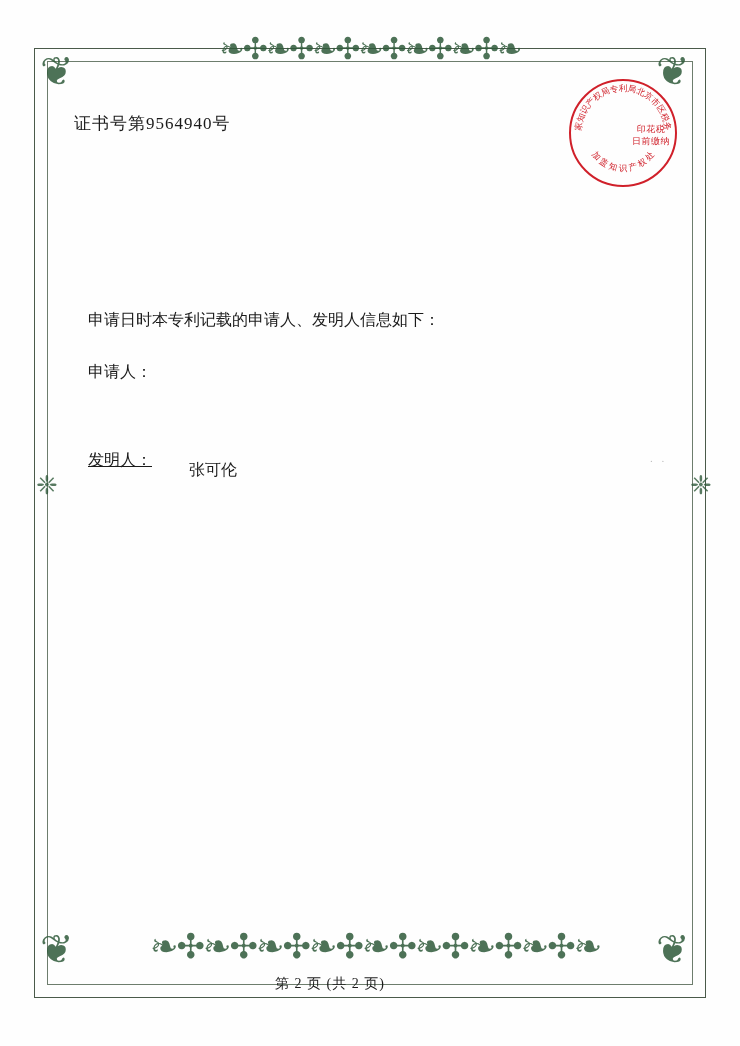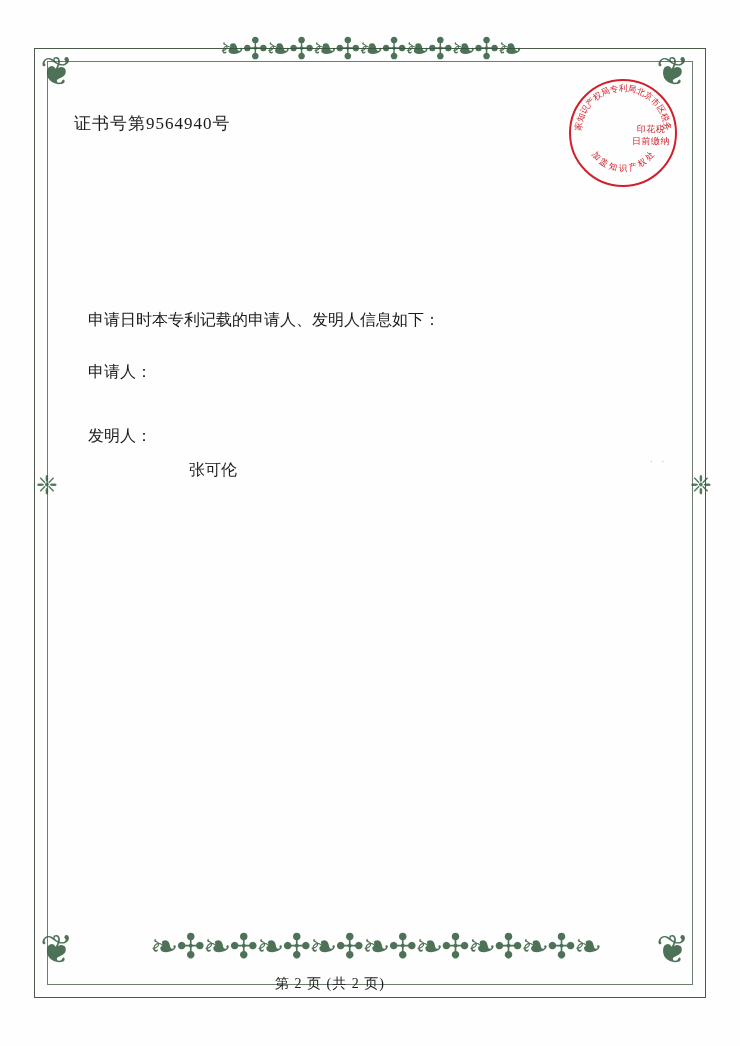--- a/index.html
+++ b/index.html
@@ -150,21 +150,21 @@
 
   .info-line {
     position: absolute;
     left: 88px;
     font-size: 16px;
     line-height: 24px;
   }
   .info-intro   { top: 308px; }
   .label-applicant { top: 332px; margin-top: 28px; }
   .value-applicant { top: 353px; left: 148px; }
-  .label-inventor  { top: 424px; }
+  .label-inventor  { top: 448px; text-decoration: underline; }
   .value-inventor  { top: 458px; left: 149px; margin-left: 40px; }
 
   .footer {
     position: absolute;
     left: 0;
     top: 975px;
     width: 660px;
     text-align: center;
     font-size: 14px;
     letter-spacing: 1px;

